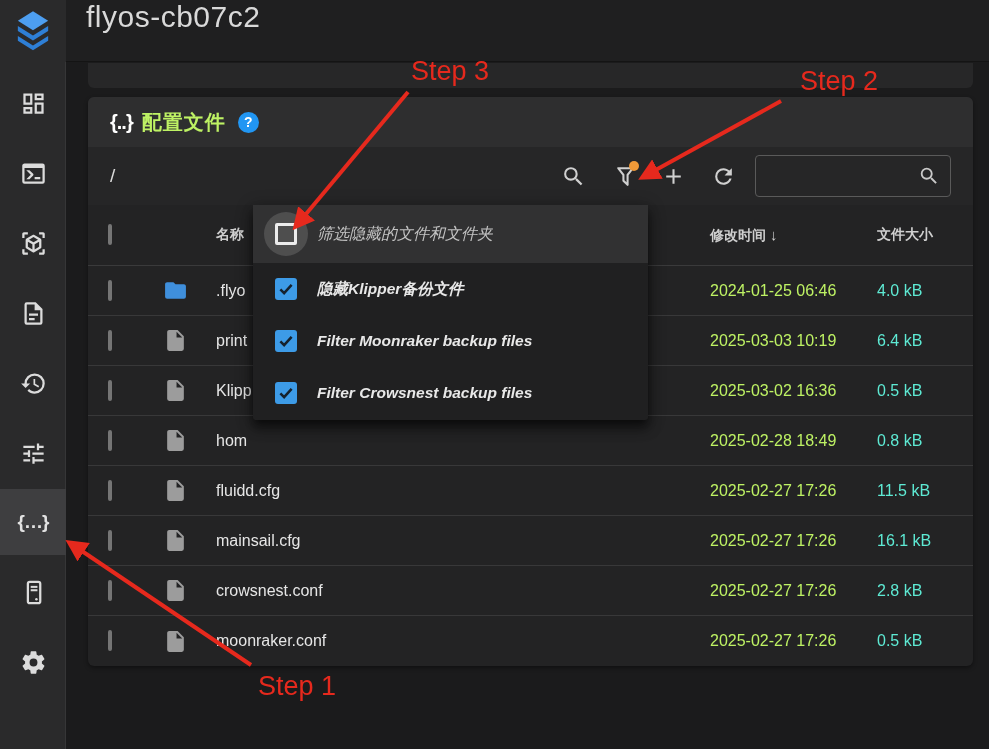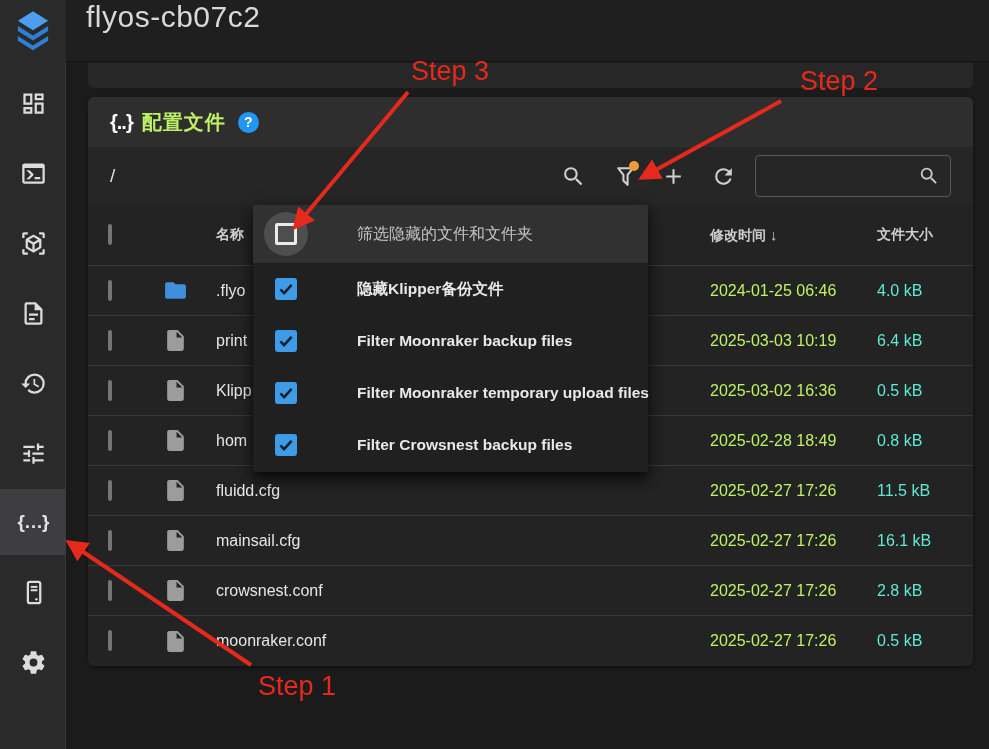--- a/index.html
+++ b/index.html
@@ -52,21 +52,21 @@
   .col-date { width:190px; flex:none; padding-left:47px; color:#bef264; font-size:16px; white-space:nowrap; }
   .col-size { width:120px; flex:none; padding-left:24px; color:#5eead4; font-size:16px; white-space:nowrap; }
   .thead .col-name, .thead .col-date, .thead .col-size { color:#cfcfcf; font-size:14px; font-weight:bold; }
   .sort-arrow { font-weight:normal; font-size:15px; margin-left:4px; color:#cfcfcf; }
   .cb { width:20px; height:20px; border:2px solid #757575; border-radius:2px; background:transparent; cursor:pointer; }
 
   
   .menu { position:absolute; left:253px; top:205px; width:395px; background:#202021; border-radius:3px; box-shadow:0 5px 6px -3px rgba(0,0,0,.4),0 9px 12px 1px rgba(0,0,0,.34),0 3px 16px 2px rgba(0,0,0,.3); z-index:6; padding-bottom:1px; }
   .menu-item { position:relative; display:flex; align-items:center; height:52px; padding-left:22px; cursor:pointer; }
   .menu-item.first { height:58px; background:#313132; }
-  .menu-label { margin-left:60px; color:#e8e8e8; font-size:15.5px; font-weight:bold; white-space:nowrap; }
+  .menu-label { margin-left:20px; color:#e8e8e8; font-size:15.5px; font-weight:bold; white-space:nowrap;font-style:italic; }
   .menu-item.first .menu-label { color:#c3c3c3; font-weight:normal; font-size:16px; }
   .mcb { position:relative; width:22px; height:22px; flex:none; z-index:1; }
   .mcb.unchecked { border:3px solid #ececec; border-radius:2px; background:transparent; }
   .mcb.checked { border-radius:3px; background:#3d9be7; display:flex; align-items:center; justify-content:center; }
   .mcb.checked svg { width:18px; height:18px; }
   .halo { position:absolute; left:11px; top:7px; width:44px; height:44px; border-radius:50%; background:rgba(255,255,255,.14); }
 
   
   .overlay { position:absolute; left:0; top:0; width:989px; height:749px; z-index:10; pointer-events:none; }
   .step-label { position:absolute; color:#e6291d; font-size:27px; z-index:11; pointer-events:none; white-space:nowrap; }
@@ -289,28 +289,20 @@
         </span>
       <span class="menu-label">隐藏Klipper备份文件</span>
     </div>
     <div class="menu-item">
       <span class="mcb checked">
           <svg viewBox="0 0 24 24">
             <path fill="none" stroke="#16222e" stroke-width="3.4" d="M4.5,12.5 L9.5,17.5 L19.5,6.5"></path>
           </svg>
         </span>
       <span class="menu-label">Filter Moonraker backup files</span>
-    </div>
-    <div class="menu-item">
-      <span class="mcb checked">
-          <svg viewBox="0 0 24 24">
-            <path fill="none" stroke="#16222e" stroke-width="3.4" d="M4.5,12.5 L9.5,17.5 L19.5,6.5"></path>
-          </svg>
-        </span>
-      <span class="menu-label">Filter Moonraker temporary upload files</span>
     </div>
     <div class="menu-item">
       <span class="mcb checked">
           <svg viewBox="0 0 24 24">
             <path fill="none" stroke="#16222e" stroke-width="3.4" d="M4.5,12.5 L9.5,17.5 L19.5,6.5"></path>
           </svg>
         </span>
       <span class="menu-label">Filter Crowsnest backup files</span>
     </div>
   </div>

